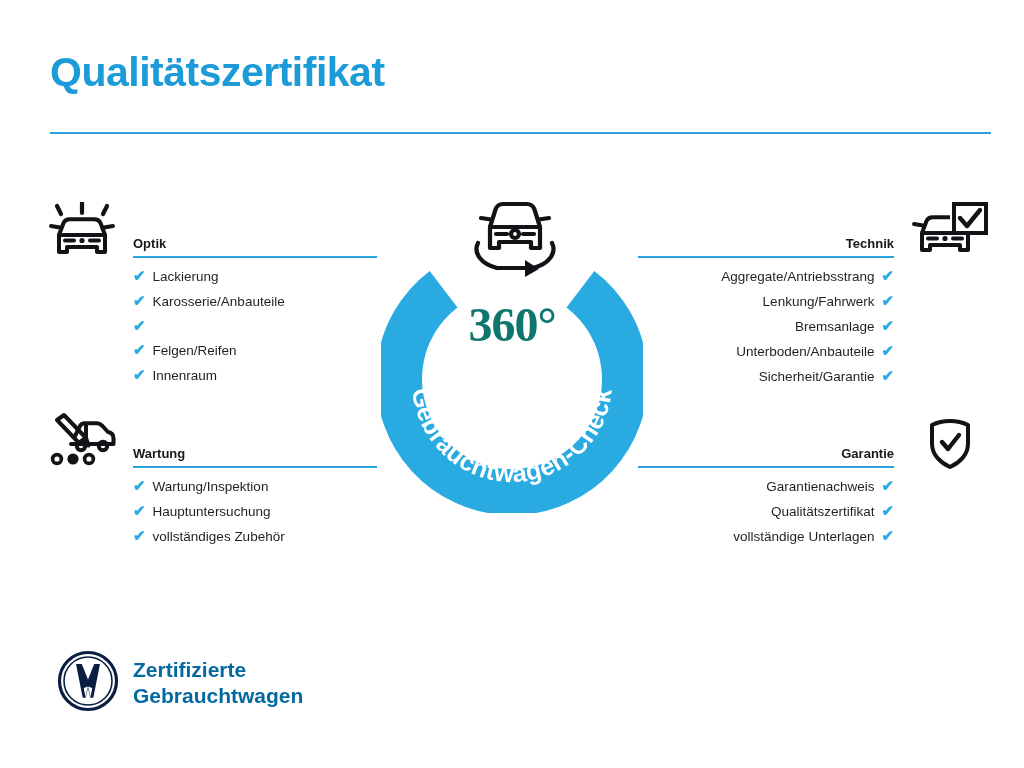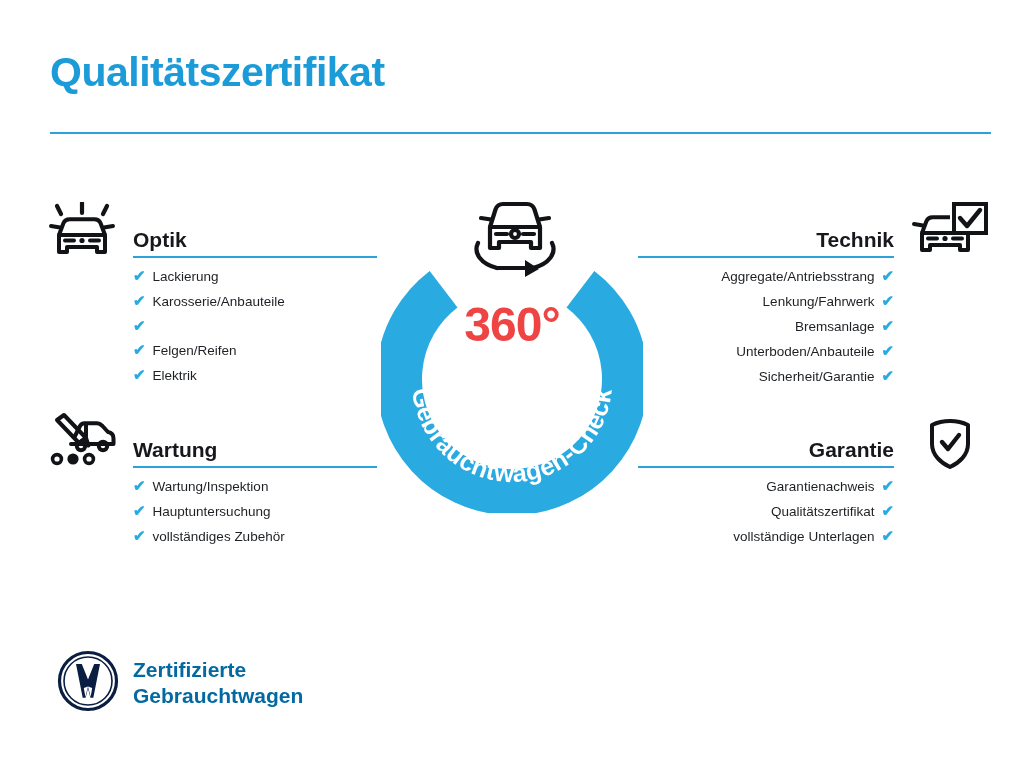--- a/index.html
+++ b/index.html
@@ -45,21 +45,21 @@
   .sec-technik { left: 638px; top: 202px; width: 352px; }
   .sec-garantie{ left: 638px; top: 412px; width: 352px; }
 
   .sec-head {
     position: relative;
     height: 62px;
   }
   .sec-title {
     position: absolute;
     bottom: 14px;
-    font-size: 21px;
+    font-size: 13px;
     font-weight: bold;
     color: #16181c;
     line-height: 1;
     white-space: nowrap;
   }
   .sec-rule {
     position: absolute;
     bottom: 6px;
     height: 2px;
     background: #2BA2DB;
@@ -130,22 +130,23 @@
     position: absolute;
     left: 0;
     top: 0;
     width: 262px;
     height: 262px;
     display: flex;
     align-items: center;
     justify-content: center;
     font-size: 48px;
     font-weight: bold;
-    color: #ef4444;
+    color: #0f766e;
     letter-spacing: -1px;
+    font-family: Liberation Serif, serif;
   }
 
   
   .footer-logo {
     position: absolute;
     left: 57px;
     top: 650px;
     width: 62px;
     height: 62px;
   }
@@ -201,21 +202,21 @@
       </li>
     <li>
         <span class="chk">✔</span>
       </li>
     <li>
         <span class="chk">✔</span>
         <span>Felgen/Reifen</span>
       </li>
     <li>
         <span class="chk">✔</span>
-        <span>Elektrik</span>
+        <span>Innenraum</span>
       </li>
   </ul>
 </div>
 
 <div class="section sec-wartung left">
   <div class="sec-head">
     <span class="sec-icon">
       <svg width="76" height="62" viewBox="0 0 76 62">
         <g fill="none" stroke="#111316" stroke-width="4" stroke-linejoin="round" stroke-linecap="round">
           <path d="M30 24 L35 14 C36 12 37.5 11.2 39.5 11.2 L52 11.2 C54 11.2 55.5 12 57.5 14 L63 20 C66.5 20.5 68.5 23 68.5 26.5 L68.5 32 L26 32"></path>

